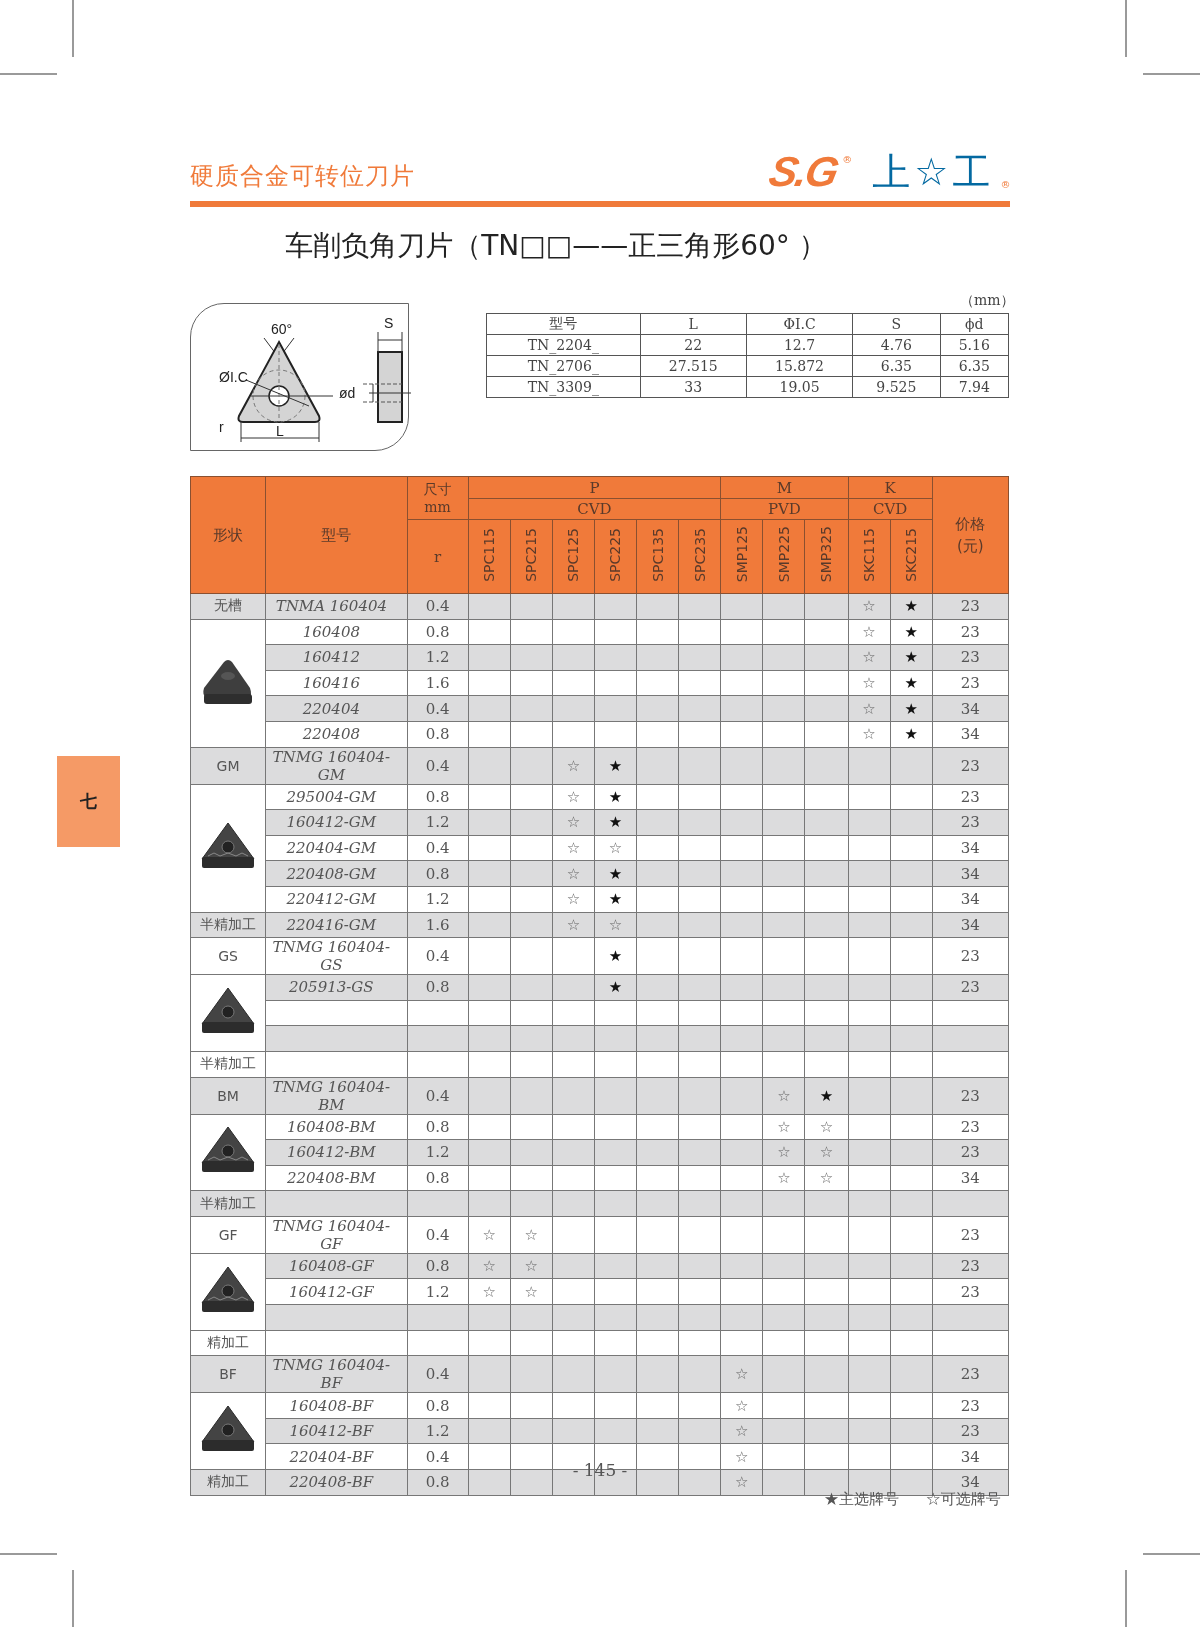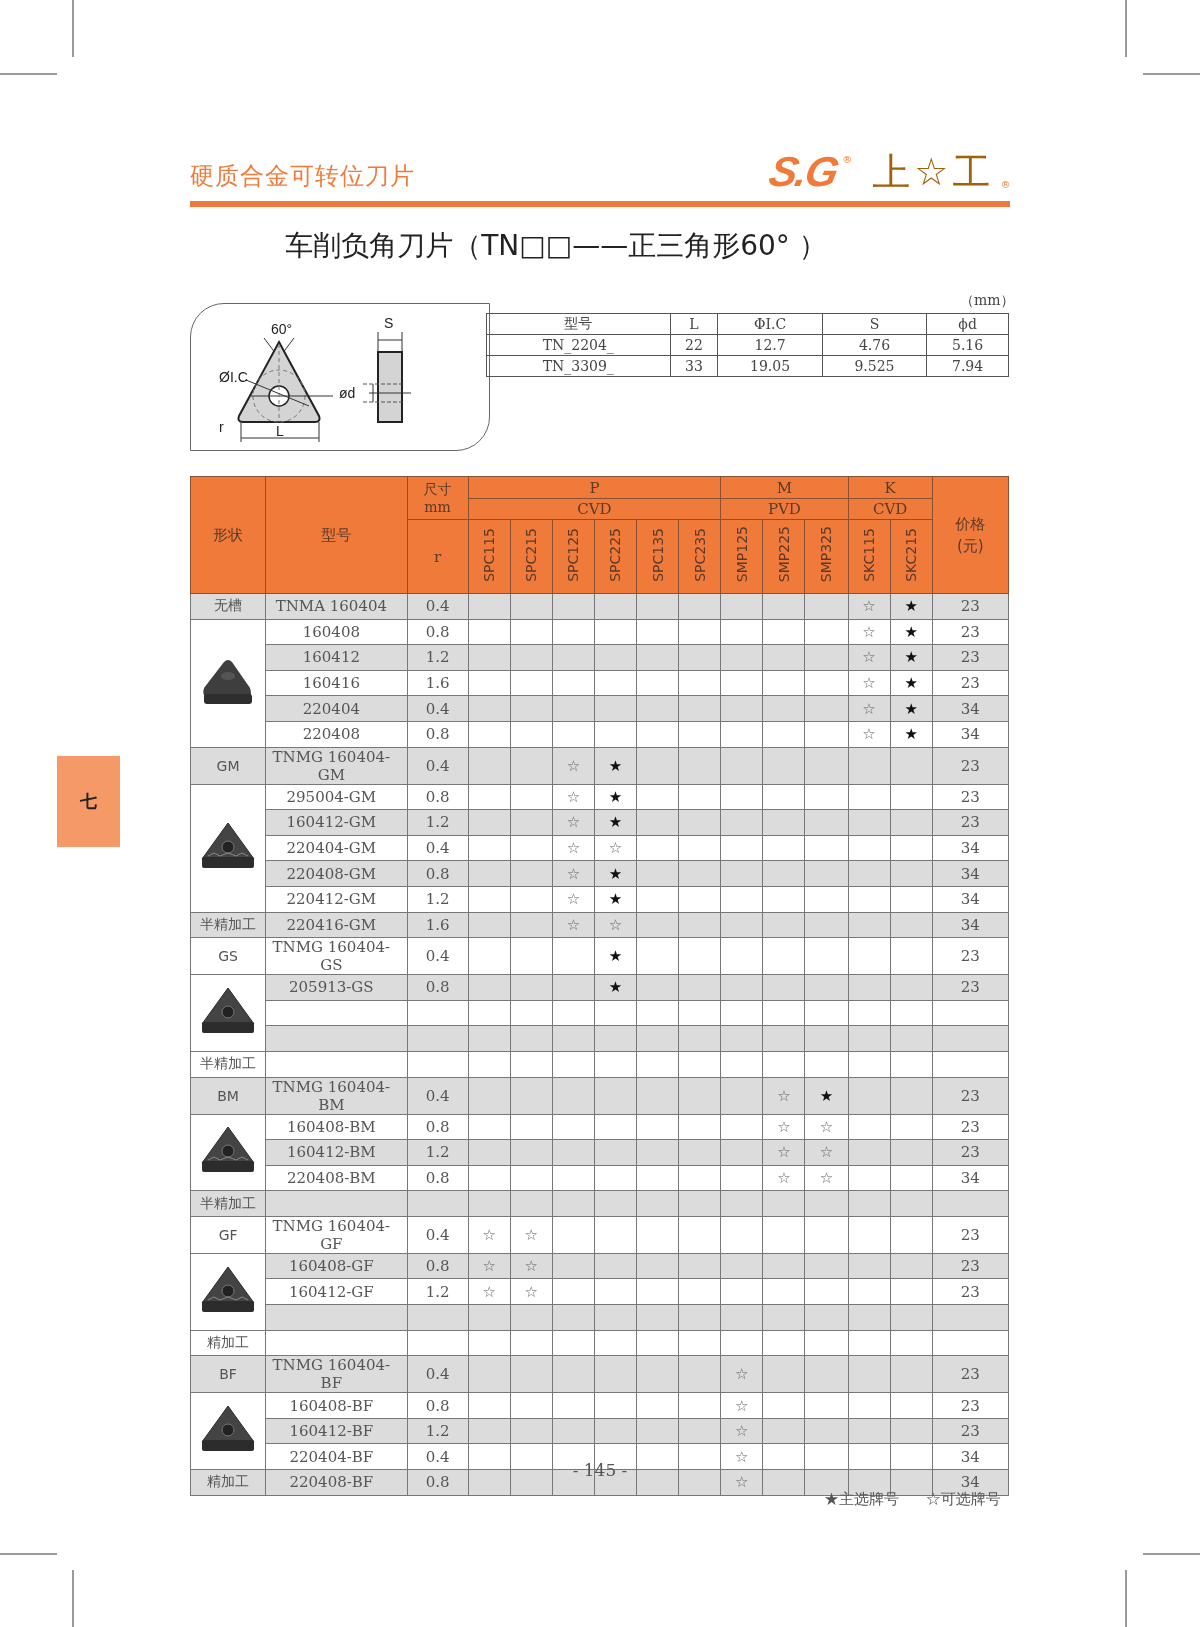--- a/index.html
+++ b/index.html
@@ -2,36 +2,36 @@
 <html><head>
 <meta charset="utf-8">
 <style>
   html,body{margin:0;padding:0;}
   body{width:1200px;height:1627px;position:relative;background:#ffffff;font-family:"DejaVu Serif","Liberation Serif",serif;color:#4a4a4a;overflow:hidden;}
   .crop{position:absolute;background:#9a9a9a;}
   .section-title{position:absolute;left:190px;top:160px;font-family:"DejaVu Sans","Liberation Sans",sans-serif;font-size:24px;color:#f07a3a;letter-spacing:1px;}
   .logo{position:absolute;left:770px;top:150px;height:44px;display:flex;align-items:center;gap:6px;}
   .logo .sg{font-family:"Liberation Sans","DejaVu Sans",sans-serif;font-weight:bold;font-style:italic;font-size:42px;color:#f07a3a;letter-spacing:-2px;transform:skewX(-12deg);}
   .logo .reg{font-size:10px;color:#f07a3a;align-self:flex-start;margin-top:4px;}
-  .logo .cn{font-family:"DejaVu Sans","Liberation Sans",sans-serif;font-size:38px;color:#a16207;margin-left:14px;letter-spacing:4px;}
+  .logo .cn{font-family:"DejaVu Sans","Liberation Sans",sans-serif;font-size:38px;color:#0369a1;margin-left:14px;letter-spacing:4px;}
   .orange-rule{position:absolute;left:190px;top:201px;width:820px;height:6px;background:#f07a3a;}
   .page-title{position:absolute;left:0;width:1112px;top:227px;text-align:center;font-family:"DejaVu Sans","Liberation Sans",sans-serif;font-size:28px;color:#222;}
-  .diagram-box{position:absolute;left:190px;top:303px;width:300px;height:148px;border:1.5px solid #666;border-radius:34px 0 34px 0;box-sizing:border-box;}
+  .diagram-box{position:absolute;left:190px;top:303px;width:219px;height:148px;border:1.5px solid #666;border-radius:34px 0 34px 0;box-sizing:border-box;}
   .unit-note{position:absolute;left:960px;top:292px;font-size:14px;color:#444;}
   table.dim{position:absolute;left:486px;top:313px;width:523px;border-collapse:collapse;font-size:14px;color:#444;}
   table.dim td{border:1.5px solid #555;text-align:center;height:20px;padding:0;}
   .main{position:absolute;left:190px;top:476px;width:819px;}
   table.grid{border-collapse:collapse;width:819px;table-layout:fixed;font-size:15px;color:#555;}
   table.grid th{background:#f07a3a;color:#5a3a2a;font-weight:normal;border:1px solid #8a5030;padding:0;}
   table.grid td{border:1px solid #777;padding:0;height:24.6px;text-align:center;}
   table.grid tr.g td{background:#dcdcdd;}
   table.grid tr.w td{background:#ffffff;}
   table.grid td.shape-img{background:#ffffff !important;}
   .vert{writing-mode:vertical-rl;transform:rotate(180deg);font-family:"DejaVu Sans","Liberation Sans",sans-serif;font-size:14px;color:#5a3a2a;display:inline-block;}
-  .model{text-align:right;padding-right:10px !important;}
+  .model{text-align:right;padding-right:10px !important;font-style:italic;}
   .star{font-size:15px;color:#111;}
   .star.open{color:#666;}
   .legend{position:absolute;left:824px;top:1444px;font-size:15px;color:#555;margin-top:46px;}
   .legend span{margin-left:22px;}
   .page-num{position:absolute;left:0;width:1200px;top:1460px;text-align:center;font-size:17px;color:#555;}
   .side-tab{position:absolute;left:57px;top:756px;width:63px;height:91px;background:#f59a66;display:flex;align-items:center;justify-content:center;}
   .side-tab span{font-family:"DejaVu Sans","Liberation Sans",sans-serif;font-weight:bold;font-size:17px;color:#222;}
 </style>
 </head>
 <body>
@@ -101,20 +101,27 @@
     <td>ΦI.C</td>
     <td>S</td>
     <td>ϕd</td>
   </tr>
   <tr>
     <td>TN_2204_</td>
         <td>22</td>
         <td>12.7</td>
         <td>4.76</td>
         <td>5.16</td>
+  </tr>
+  <tr>
+    <td>TN_2706_</td>
+        <td>27.515</td>
+        <td>15.872</td>
+        <td>6.35</td>
+        <td>6.35</td>
   </tr>
   <tr>
     <td>TN_3309_</td>
         <td>33</td>
         <td>19.05</td>
         <td>9.525</td>
         <td>7.94</td>
   </tr>
 </tbody>
   </table>

